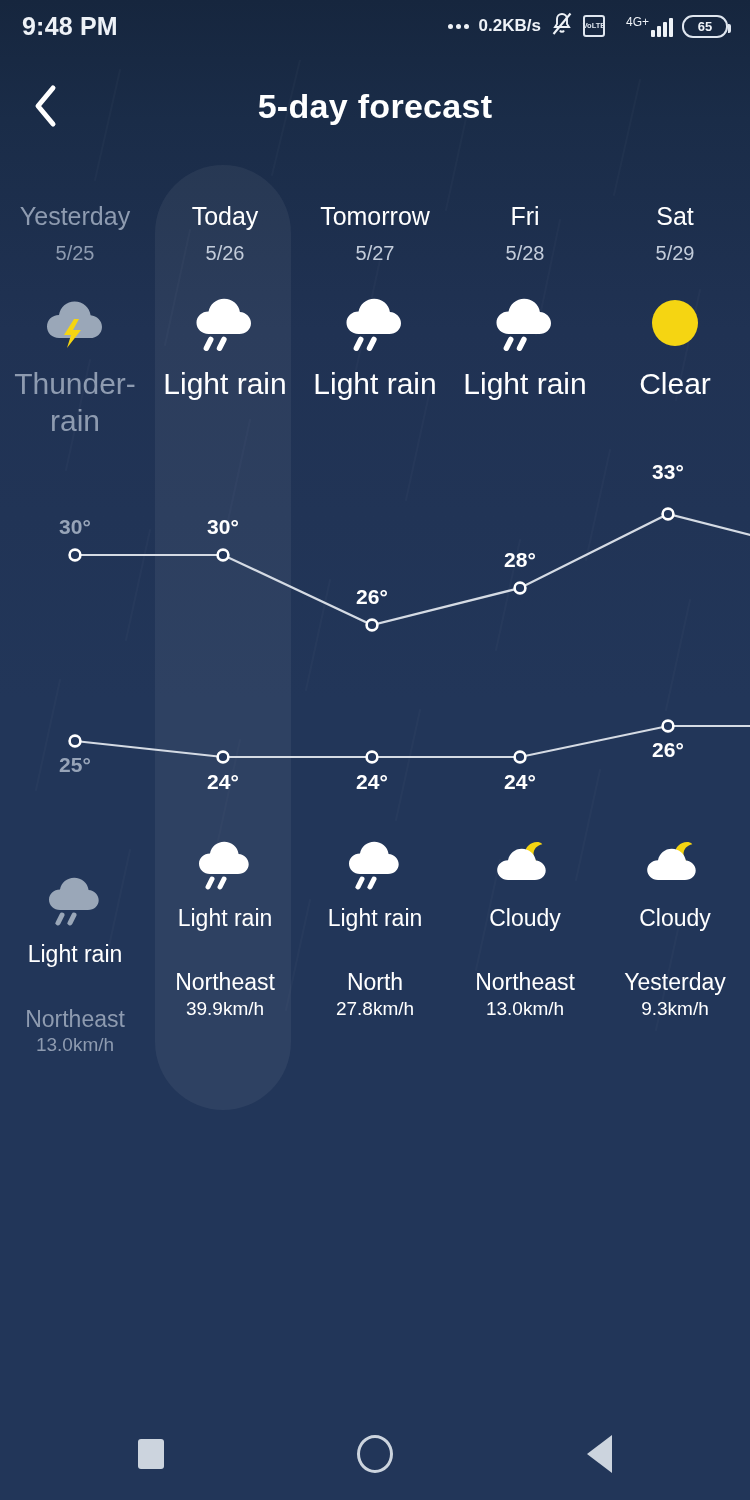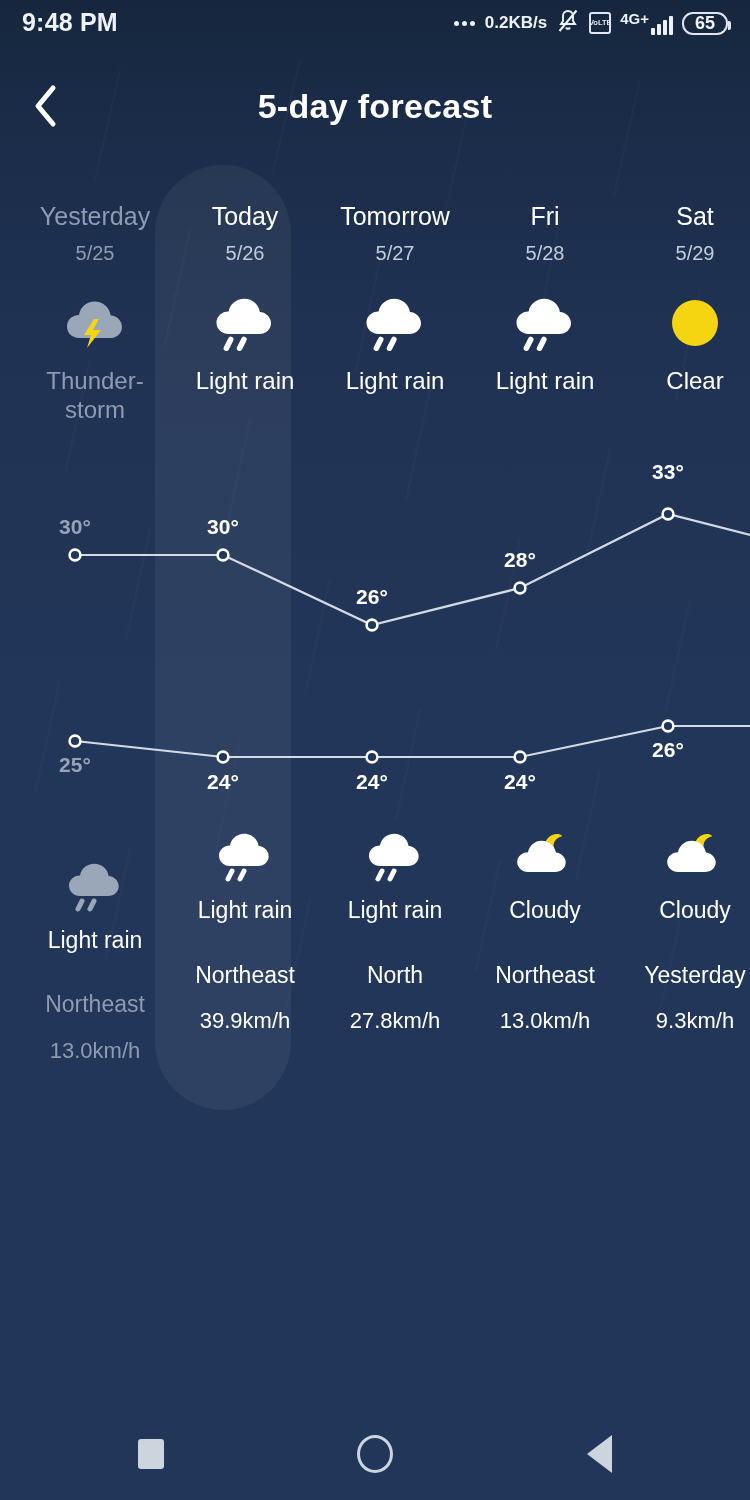--- a/index.html
+++ b/index.html
@@ -25,50 +25,50 @@
   }
   
   #rainfx {
     position:absolute; left:0; top:60px; width:750px; height:1350px;
     pointer-events:none; opacity:.55;
   }
 
   
   .statusbar {
     position:absolute; left:0; top:0; width:750px; height:52px;
-    display:flex; align-items:flex-start; justify-content:space-between;
-    padding:8px 22px; z-index:30;
+    display:flex; align-items:center; justify-content:space-between;
+    padding:0 22px; z-index:30;
   }
   .sb-clock {
     font-size:25px; font-weight:bold; color:#eef2f7; letter-spacing:.2px;
   }
   .sb-right { display:flex; align-items:center; gap:9px; }
   .sb-dots { display:flex; align-items:flex-end; gap:3px; margin-right:1px; }
   .sb-dots i { width:5px; height:5px; border-radius:50%; background:#eef2f7; display:block; }
   .sb-speed { font-size:17px; font-weight:bold; color:#eef2f7; }
   .sb-ic { display:block; }
   .volte {
     width:22px; height:22px; border:2px solid #dfe6ef; border-radius:3px;
     display:flex; flex-direction:row; align-items:center; justify-content:center;
     line-height:1;
   }
   .volte b { font-size:7.5px; color:#dfe6ef; font-weight:bold; display:block; }
   .netwrap { display:flex; align-items:flex-end; gap:2px; }
-  .net4g { font-size:15px; font-weight:bold; color:#eef2f7; line-height:1; margin-bottom:9px; }
+  .net4g { font-size:12px; font-weight:normal; color:#eef2f7; line-height:1; margin-bottom:9px;margin-left:12px; }
   .bars { display:flex; align-items:flex-end; gap:2px; height:20px; }
   .bars i { width:4px; background:#eef2f7; display:block; border-radius:1px; }
   .batt {
     width:46px; height:23px; border:2px solid #dfe6ef; border-radius:11px;
     display:flex; align-items:center; justify-content:center; position:relative;
   }
   .batt:after {
     content:""; position:absolute; right:-5px; top:7px;
     width:3px; height:9px; background:#dfe6ef; border-radius:0 2px 2px 0;
   }
-  .batt span { font-size:18px; font-weight:bold; color:#eef2f7; }
+  .batt span { font-size:13px; font-weight:bold; color:#eef2f7; }
 
   
   .titlebar {
     position:absolute; left:0; top:62px; width:750px; height:88px;
     display:flex; align-items:center; z-index:25;
   }
   .backbtn {
     width:92px; height:88px; display:flex; align-items:center; justify-content:center;
     cursor:pointer;
   }
@@ -83,52 +83,52 @@
   .todayhl {
     position:absolute; left:155px; top:165px; width:136px; height:945px;
     background:rgba(255,255,255,.055);
     border-radius:68px;
     z-index:2;
   }
 
   
   .grid {
     position:absolute; left:0; top:165px; width:750px; height:960px;
-    display:flex; z-index:5;padding-left:20px;
+    display:flex; z-index:5;
   }
   .col {
     width:150px; display:flex; flex-direction:column; align-items:center;
   }
   .col.past .dayname, .col.past .daydate,
   .col.past .condlabel, .col.past .winddir, .col.past .windspd { color:#8e9bb0; }
 
   .dayname {
     margin-top:39px; font-size:25px; color:#ffffff; line-height:1; font-weight:normal;
     white-space:nowrap;
   }
   .daydate { margin-top:14px; font-size:20px; color:#c3ccda; line-height:1; }
 
   .iconbox {
     margin-top:27px; width:72px; height:66px;
     display:flex; align-items:center; justify-content:center;
   }
   .condlabel {
-    margin-top:10px; font-size:24px; color:#ffffff; text-align:center;
+    margin-top:10px; font-size:30px; color:#ffffff; text-align:center;
     line-height:1.22; width:150px;
   }
 
   
   .chartgap { height:430px; }
 
   .iconbox2 {
     width:72px; height:62px; display:flex; align-items:center; justify-content:center;
   }
   .condlabel2 { margin-top:10px; font-size:23px; color:#ffffff; text-align:center; line-height:1.2; }
   .winddir { margin-top:37px; font-size:23px; color:#ffffff; line-height:1.15; text-align:center; }
-  .windspd { margin-top:20px; font-size:22px; color:#ffffff; line-height:1.15; text-align:left; }
+  .windspd { margin-top:2px; font-size:19px; color:#ffffff; line-height:1.15; text-align:left; }
 
   
   .chart {
     position:absolute; left:0; top:440px; width:750px; height:400px; z-index:8;
     pointer-events:none;
   }
   .tlabel {
     position:absolute; font-size:21px; font-weight:bold; color:#ffffff;
     transform:translateX(-50%); white-space:nowrap; z-index:9;
   }
@@ -232,21 +232,21 @@
       <div class="dayname">Yesterday</div>
       <div class="daydate">5/25</div>
       <div class="iconbox">
         <svg width="68" height="58" viewBox="0 0 68 58">
           <path d="M18 44c-7 0-12-5-12-11.5S11 21 18 21c1.2-7.8 7.6-13.5 15.6-13.5 8.2 0 15 5.9 16 13.8 6.3.5 11.4 5.6 11.4 11.6C61 39.2 55.8 44 49 44z" fill="#9aa7b8"></path>
           <polygon points="33,25 23,41 30,41 26,54 40,36 32,36 38,25" fill="#f5d512"></polygon>
         </svg>
       </div>
       <div class="condlabel">
         <span>Thunder-</span><br>
-        <span>storm</span>
+        <span>rain</span>
       </div>
       <div class="chartgap"></div>
       <div class="iconbox2">
         <svg width="62" height="52" viewBox="0 0 62 52">
           <path d="M16 36c-6.2 0-11-4.5-11-10.2S9.8 15.6 16 15.6C17.2 8.8 23 3.8 30.2 3.8c7.4 0 13.5 5.2 14.4 12.2 5.6.4 10.1 4.9 10.1 10.2C54.7 31.7 50 36 44 36z" fill="#9aa7b8"></path>
           <path d="M18 41l-4 8" stroke="#9aa7b8" stroke-width="5" stroke-linecap="round"></path>
           <path d="M30 41l-4 8" stroke="#9aa7b8" stroke-width="5" stroke-linecap="round"></path>
         </svg>
       </div>
       <div class="condlabel2">Light rain</div>

